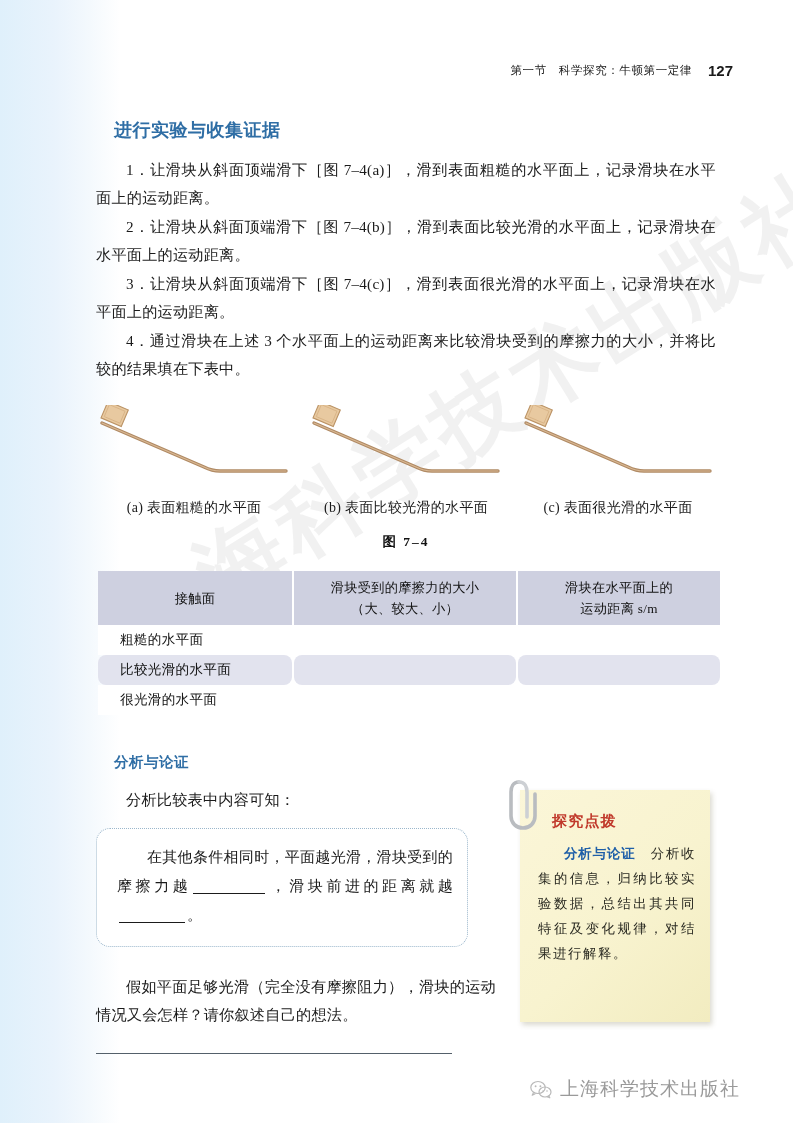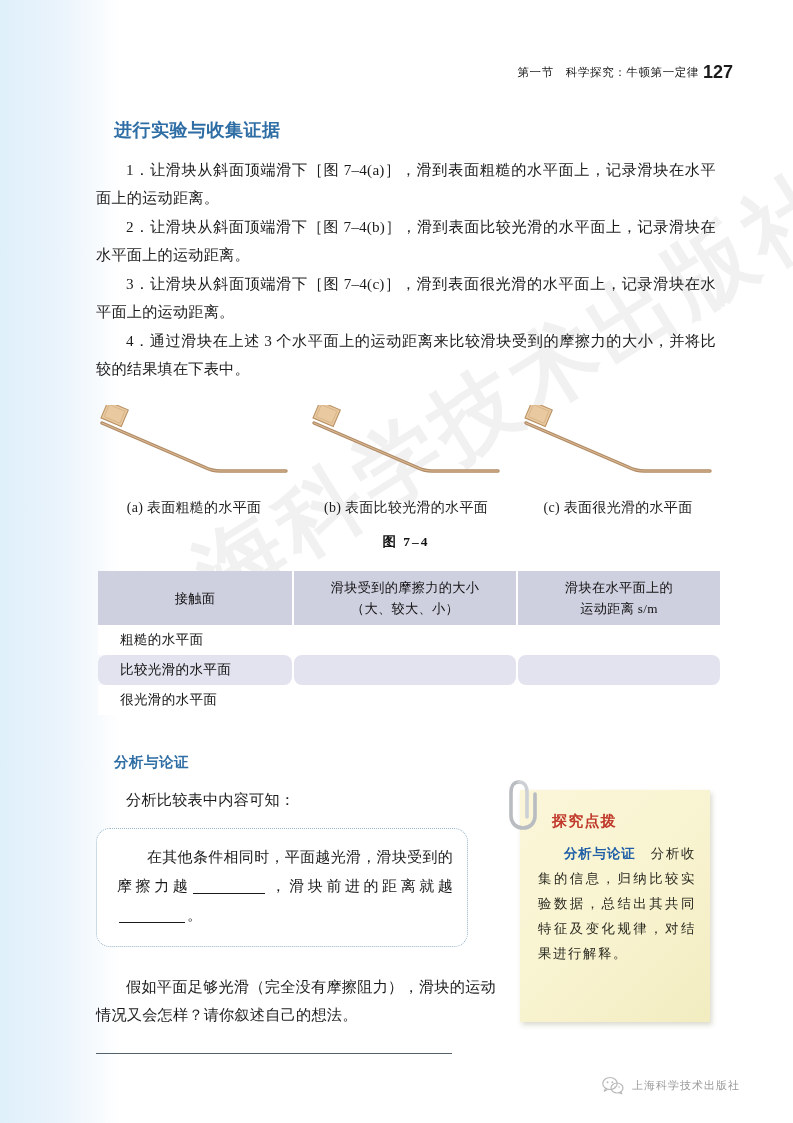--- a/index.html
+++ b/index.html
@@ -31,22 +31,23 @@
     width: 733px;
     text-align: right;
     color: #1a1a1a;
   }
   .header-chapter {
     font-size: 11.5px;
     letter-spacing: 0.6px;
     vertical-align: 2px;
   }
   .header-page {
-    font-size: 18px;
-    font-weight: bold;
+    font-size: 15px;
+    font-weight: bold;
+    margin-left: 12px;
     font-family: "Liberation Sans", sans-serif;
   }
 
   
   .content {
     position: absolute;
     left: 96px; top: 118px;
     width: 620px;
   }
 
@@ -216,21 +217,21 @@
     font-family: "Liberation Sans", sans-serif;
   }
 
   
   .footer {
     position: absolute;
     left: 0; top: 1076px;
     width: 740px;
     text-align: right;
     color: #9a9a9a;
-    font-size: 11px;
+    font-size: 19px;
     letter-spacing: 1px;
   }
   .footer-inner {
     display: inline-flex;
     align-items: center;
     gap: 8px;
   }
   .wechat-icon { display: block; }
 
   

